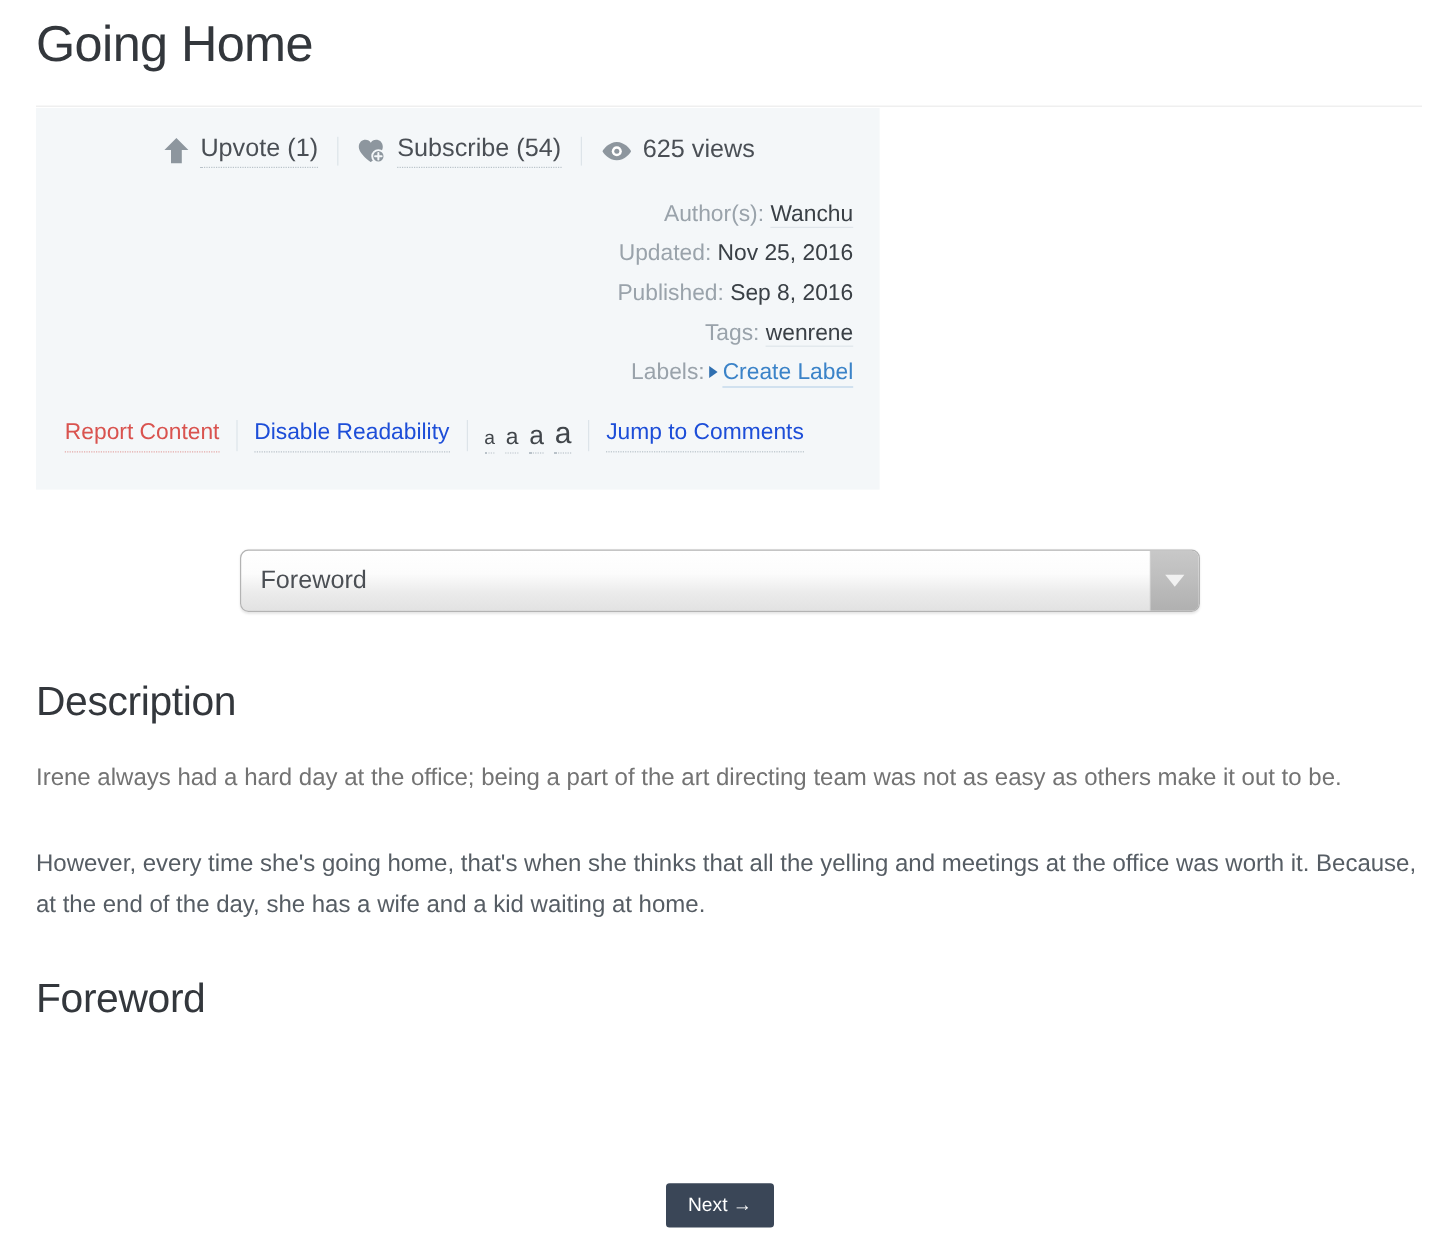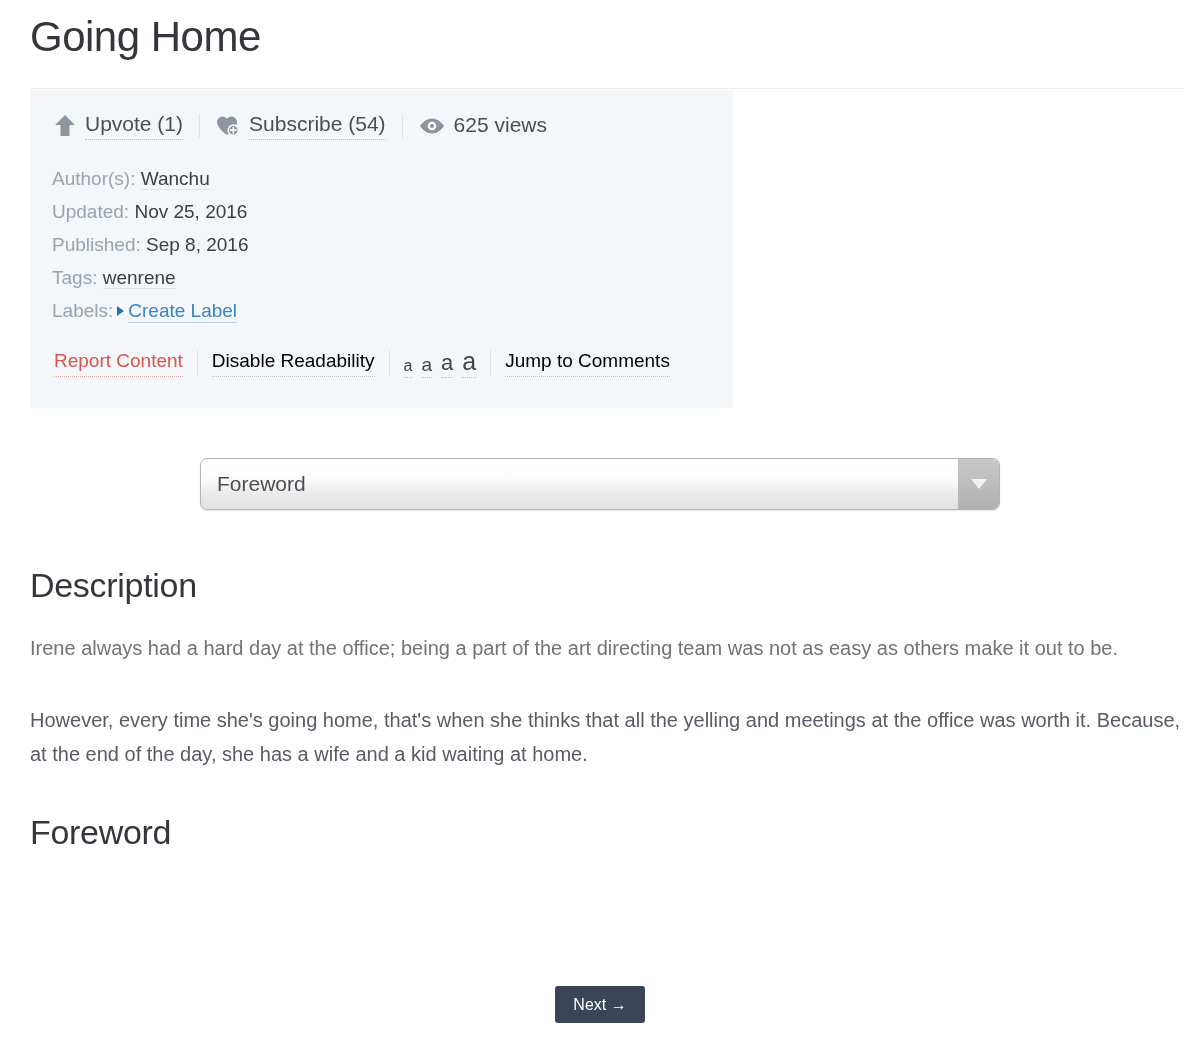--- a/index.html
+++ b/index.html
@@ -45,20 +45,21 @@
     height: 318px;
     background: #f4f7f9;
     padding: 16px 22px 0 22px;
   }
 
   .action-row {
     display: flex;
     align-items: center;
     height: 40px;
     margin-left: 2px;
+    justify-content: center;
   }
   .action-item {
     display: flex;
     align-items: center;
     gap: 9px;
     font-size: 21px;
     color: #4a4f55;
     white-space: nowrap;
   }
   .action-item .lbl {
@@ -70,21 +71,21 @@
   .act-sep {
     width: 1px;
     height: 24px;
     background: #dde4e9;
     margin: 0 16px;
   }
 
   .icon { display: inline-flex; align-items: center; justify-content: center; }
 
   
-  .meta-list { margin-top: 16px; }
+  .meta-list { margin-top: 16px; text-align: right; }
   .meta-line {
     font-size: 19px;
     line-height: 33px;
     color: #9aa3ab;
     white-space: nowrap;
   }
   .meta-line .val {
     color: #3a4046;
     border-bottom: 1px solid #dfe5ea;
   }
@@ -110,21 +111,21 @@
 
   
   .tool-row {
     display: flex;
     align-items: center;
     margin-top: 22px;
     margin-left: 2px;
   }
   .tool-item {
     font-size: 19px;
-    color: #000000;
+    color: #1d4ed8;
     border-bottom: 1px dotted #b9c2c9;
     padding-bottom: 3px;
     white-space: nowrap;
     line-height: 1.2;
   }
   .tool-item.danger { color: #d9534f; border-bottom-color: #e3a9a7; }
   .tool-sep {
     width: 1px;
     height: 26px;
     background: #dde4e9;

